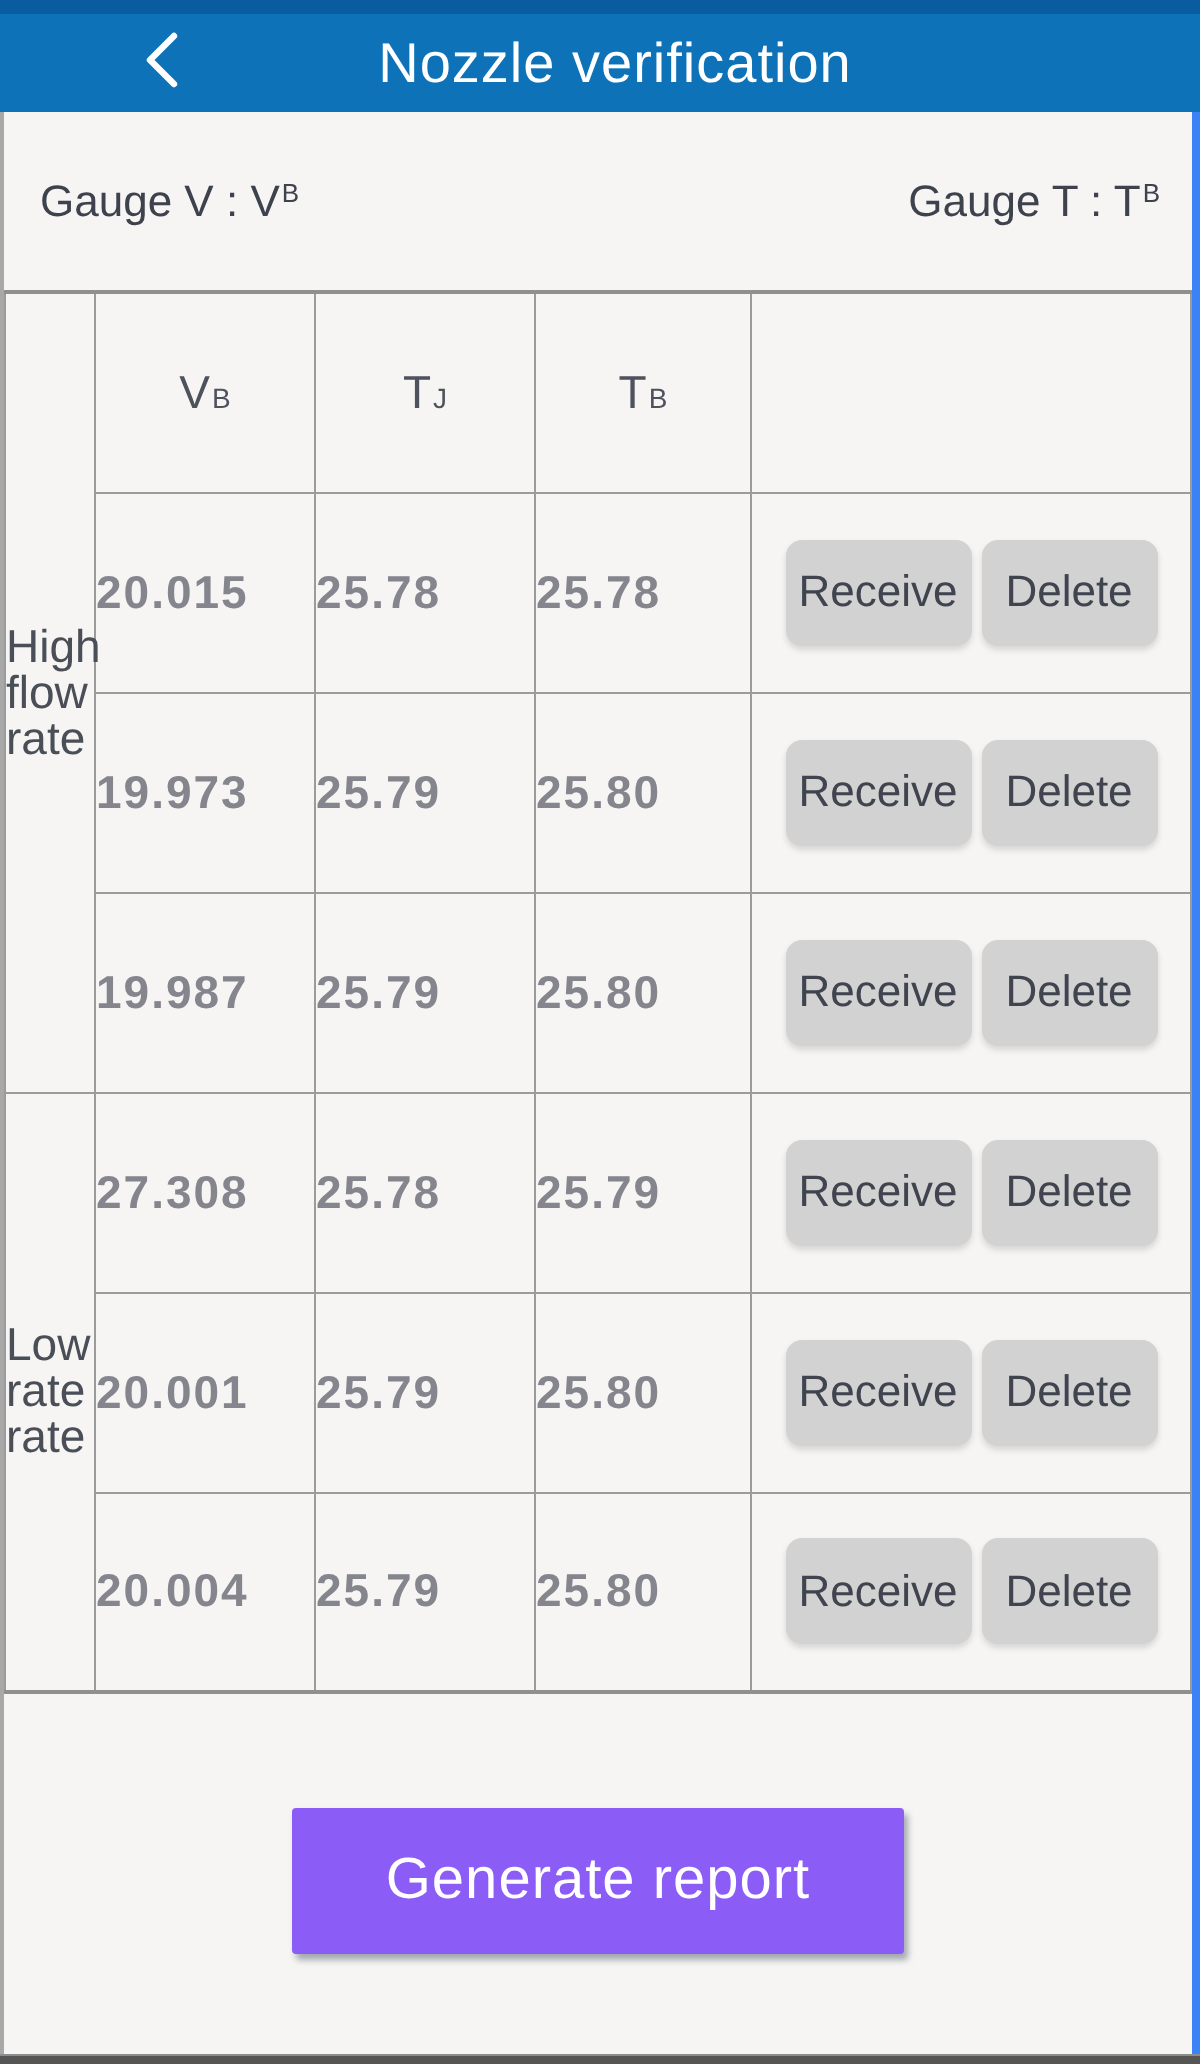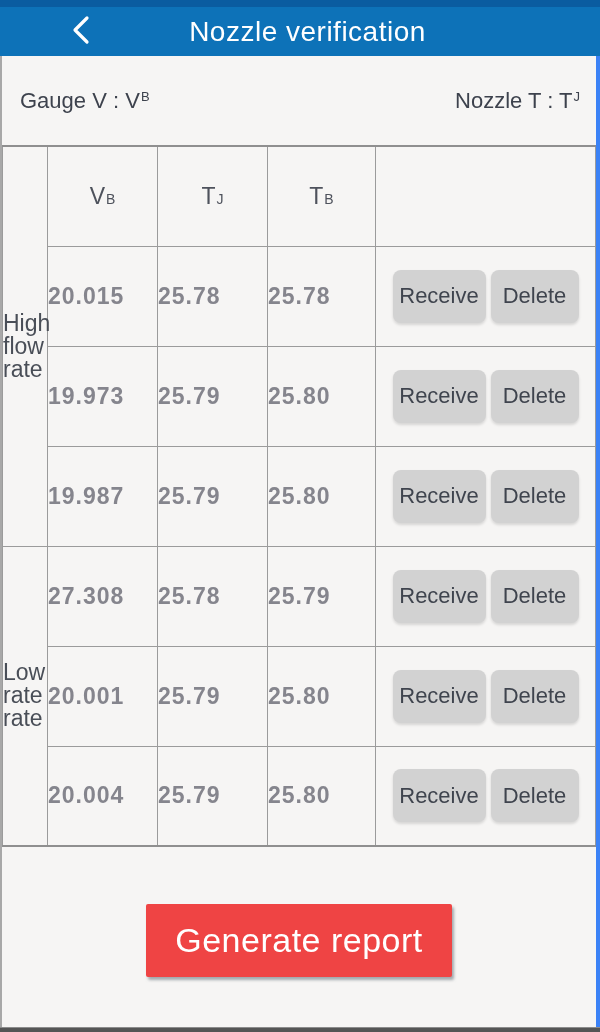--- a/index.html
+++ b/index.html
@@ -137,26 +137,26 @@
   }
   .abtn.receive { width: 93px; }
   .abtn.delete  { width: 88px; }
 
   
   .gen-btn {
     display: block;
     margin: 57px auto 0 auto;
     width: 306px;
     height: 73px;
-    background: #ef4444;
+    background: #8b5cf6;
     border: none;
     border-radius: 2px;
     color: #ffffff;
     font-family: "Liberation Sans", sans-serif;
-    font-size: 34px;
+    font-size: 29px;
     letter-spacing: 0.5px;
     cursor: pointer;
     box-shadow: 2px 3px 3px rgba(95,105,115,0.55);
   }
 
   
   .bottom-bar {
     position: absolute;
     bottom: 0;
     left: 0;
@@ -181,21 +181,21 @@
         </svg>
       </span>
     </button>
     <div class="appbar-title">Nozzle verification</div>
   </div>
 
   <div class="content">
 
     <div class="legend">
       <div class="leg"><span>Gauge V : </span><span>V</span><span class="lsub">B</span></div>
-      <div class="leg"><span>Nozzle T : </span><span>T</span><span class="lsub">J</span></div>
+      <div class="leg"><span>Gauge T : </span><span>T</span><span class="lsub">B</span></div>
     </div>
 
     <table class="grid">
       <colgroup>
         <col style="width:45px">
         <col style="width:110px">
         <col style="width:110px">
         <col style="width:108px">
         <col>
       </colgroup>

